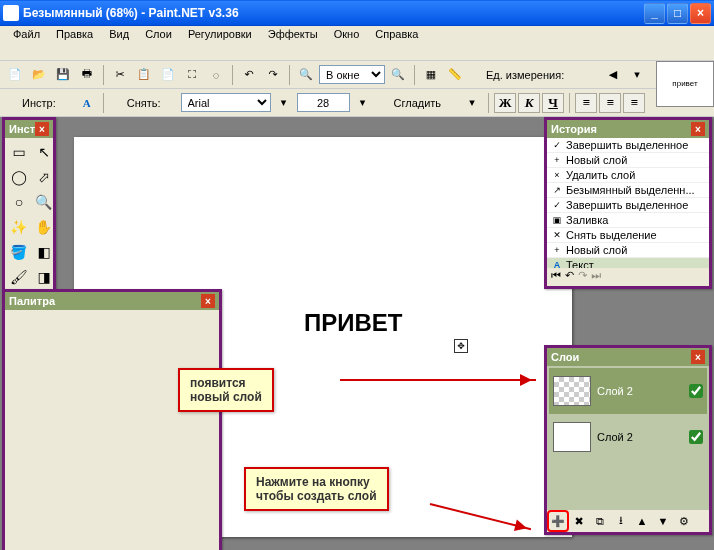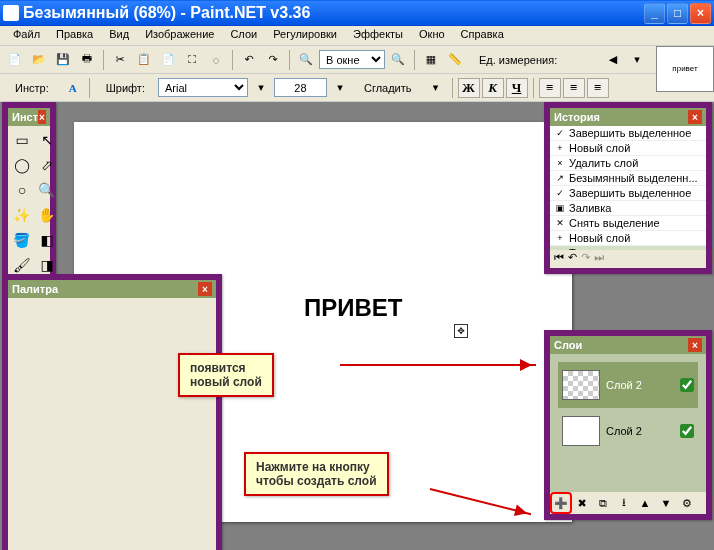--- a/index.html
+++ b/index.html
@@ -1,44 +1,44 @@
 <!DOCTYPE html>
 <html><head>
 <meta charset="utf-8">
 <style>
 * { margin: 0; padding: 0; box-sizing: border-box; font-family: Tahoma, Arial, sans-serif; font-size: 11px; }
 body { width: 714px; height: 550px; overflow: hidden; background: #ece9d8; }
 
 .titlebar { height: 26px; background: linear-gradient(to bottom, #0058e0, #2b80ff 5%, #0054e3 95%, #003dc0); display: flex; align-items: center; padding: 0 3px; color: white; }
 .titlebar .icon { width: 16px; height: 16px; background: #fff; margin-right: 4px; border-radius: 2px; }
-.titlebar .title { flex: 1; font-weight: bold; font-size: 16px; }
+.titlebar .title { flex: 1; font-weight: bold; font-size: 12px; }
 .titlebar .btns { display: flex; gap: 2px; }
 .titlebar .btn { width: 21px; height: 21px; border-radius: 3px; display: flex; align-items: center; justify-content: center; color: white; font-weight: bold; font-size: 12px; font-family: Arial; }
 .titlebar .btn.min, .titlebar .btn.max { background: linear-gradient(to bottom, #4aa0ff, #2365d0); border: 1px solid #fff3; }
 .titlebar .btn.close { background: linear-gradient(to bottom, #ff6a3c, #e04224); border: 1px solid #fff3; }
 
-.menubar { height: 20px; background: #ece9d8; display: flex; padding-left: 5px; border-bottom: 1px solid #ccc; }
+.menubar { height: 35px; background: #ece9d8; display: flex; padding-left: 5px; border-bottom: 1px solid #ccc; }
 .menubar .item { padding: 2px 8px; cursor: default; }
 
 .toolbar { height: 28px; background: #ece9d8; display: flex; align-items: center; padding: 2px 4px; border-bottom: 1px solid #ccc; gap: 2px; }
 .toolbar .sep { width: 1px; height: 20px; background: #aca899; margin: 0 3px; }
 .tbtn { width: 22px; height: 22px; display: flex; align-items: center; justify-content: center; border: 1px solid transparent; }
-.toolbar label { margin: 0 11px; }
+.toolbar label { margin: 0 18px; }
 .toolbar input, .toolbar select { height: 19px; border: 1px solid #7f9db9; font-size: 11px; padding: 0 2px; background: #fff; }
 
 .fmtn { display: inline-flex; align-items: center; justify-content: center; width: 22px; height: 20px; border: 1px solid #aca899; background: #f0f0e8; font-family: 'Times New Roman'; font-weight: bold; font-size: 13px; }
 
 .workspace { position: relative; height: 474px; background: #808080; }
 
 .canvas-area { position: absolute; left: 58px; top: 4px; width: 514px; height: 418px; background: #808080; }
 .canvas { position: absolute; left: 16px; top: 16px; width: 498px; height: 400px; background: #fff; box-shadow: 1px 1px 3px rgba(0,0,0,0.5); }
 .canvas .bigtext { position: absolute; left: 230px; top: 172px; font-family: Arial; font-weight: bold; font-size: 24px; color: #000; }
 .canvas .handle { position: absolute; left: 380px; top: 202px; width: 14px; height: 14px; border: 1px solid #333; display: flex; align-items: center; justify-content: center; font-size: 9px; }
 
-.panel { position: absolute; background: #ece9d8; border: 6px solid #701a75; box-shadow: 1px 1px 2px rgba(0,0,0,0.3); }
+.panel { position: absolute; background: #ece9d8; border: 3px solid #701a75; box-shadow: 1px 1px 2px rgba(0,0,0,0.3); }
 .panel-title { height: 18px; background: #8ba169; color: white; font-weight: bold; padding: 1px 4px; display: flex; align-items: center; font-size: 11px; }
 .panel-title .close { margin-left: auto; width: 14px; height: 14px; background: #d04020; color: white; display: flex; align-items: center; justify-content: center; font-size: 10px; }
 
 .tools-panel { left: 2px; top: 0; width: 54px; }
 .tools-grid { display: grid; grid-template-columns: 1fr 1fr; padding: 2px; gap: 1px; }
 .tool { width: 24px; height: 24px; border: 1px solid transparent; display: flex; align-items: center; justify-content: center; font-size: 14px; }
 .tool.sel { background: #d4d0c8; border: 1px solid #888; }
 
 .palette-panel { left: 2px; top: 172px; width: 220px; height: 300px; }
 .palette-body { padding: 4px; }
@@ -50,21 +50,21 @@
 .swatch-primary { width: 28px; height: 28px; background: #000; border: 2px solid #fff; outline: 1px solid #888; position: absolute; left: 8px; top: 48px; }
 .swatch-secondary { width: 28px; height: 28px; background: #fff; border: 2px solid #fff; outline: 1px solid #888; position: absolute; left: 20px; top: 60px; }
 
 .history-panel { right: 2px; top: 0; width: 168px; height: 172px; }
 .history-body { background: #fff; height: calc(100% - 36px); overflow: auto; }
 .hist-item { padding: 1px 4px; display: flex; align-items: center; gap: 3px; border-bottom: 1px solid #eee; font-size: 10px; }
 .hist-item .ico { width: 12px; height: 12px; display: inline-flex; align-items: center; justify-content: center; font-size: 9px; }
 .hist-footer { height: 18px; background: #ece9d8; display: flex; gap: 4px; padding: 1px 4px; }
 
 .layers-panel { right: 2px; top: 228px; width: 168px; height: 190px; }
-.layers-body { background: #bcc8a8; height: calc(100% - 40px); padding: 8px; }
+.layers-body { background: #bcc8a8; height: calc(100% - 40px); padding: 2px; }
 .layer-row { display: flex; align-items: center; padding: 4px; gap: 6px; height: 46px; }
 .layer-row.sel { background: #8ba169; color: #fff; }
 .layer-thumb { width: 38px; height: 30px; background: #fff; border: 1px solid #666; }
 .layer-thumb.checker { background: repeating-conic-gradient(#ccc 0 25%, #fff 0 50%) 0 0/10px 10px; }
 .layer-name { flex: 1; font-size: 11px; }
 .layer-check { width: 14px; height: 14px; accent-color: #2a8a2a; }
 .layers-footer { height: 22px; background: #ece9d8; display: flex; gap: 3px; padding: 2px; align-items: center; }
 .layers-footer .lbtn { width: 18px; height: 18px; display: flex; align-items: center; justify-content: center; font-size: 11px; }
 .layers-footer .lbtn.highlight { outline: 2px solid red; border-radius: 2px; }
 
@@ -82,21 +82,20 @@
     <div class="btn min">_</div>
     <div class="btn max">□</div>
     <div class="btn close">×</div>
   </div>
 </div>
 
 <div class="menubar">
   <div class="item">Файл</div>
   <div class="item">Правка</div>
   <div class="item">Вид</div>
-  <div class="item">Изображение</div>
   <div class="item">Слои</div>
   <div class="item">Регулировки</div>
   <div class="item">Эффекты</div>
   <div class="item">Окно</div>
   <div class="item">Справка</div>
 </div>
 
 <div class="toolbar">
   <div class="tbtn">📄</div>
   <div class="tbtn">📂</div>
@@ -124,21 +123,21 @@
   <div class="tbtn">▾</div>
   <div style="position:relative;width:60px;height:24px">
     <div style="position:absolute;right:-4px;top:-2px;width:58px;height:46px;background:#fff;border:1px solid #888;display:flex;align-items:center;justify-content:center;font-size:8px">привет</div>
   </div>
 </div>
 
 <div class="toolbar">
   <label>Инстр:</label>
   <div class="tbtn" style="color:#06c;font-weight:bold;font-family:serif">A</div>
   <div class="sep"></div>
-  <label>Шрифт:</label>
+  <label>Снять:</label>
   <select style="width:90px"><option>Arial</option></select>
   <div class="tbtn">▾</div>
   <input style="width: 53px; text-align: center;" value="28">
   <div class="tbtn">▾</div>
   <label>Сгладить</label>
   <div class="tbtn">▾</div>
   <div class="sep"></div>
   <div class="fmtn">Ж</div>
   <div class="fmtn" style="font-style:italic">К</div>
   <div class="fmtn" style="text-decoration:underline">Ч</div>

